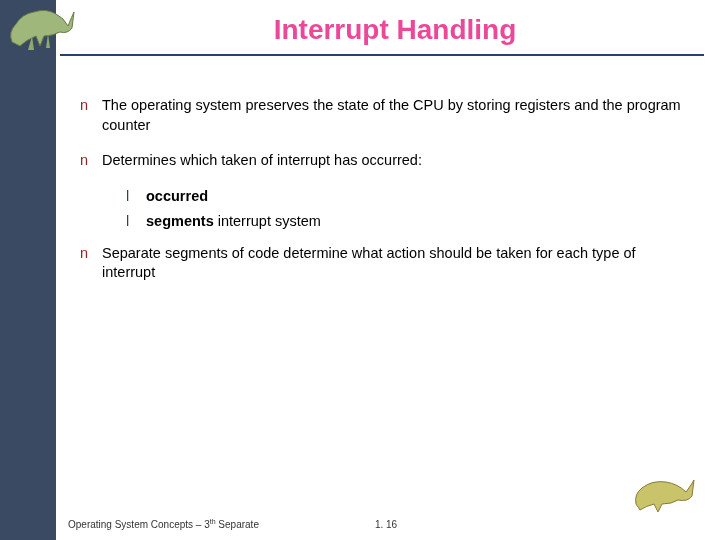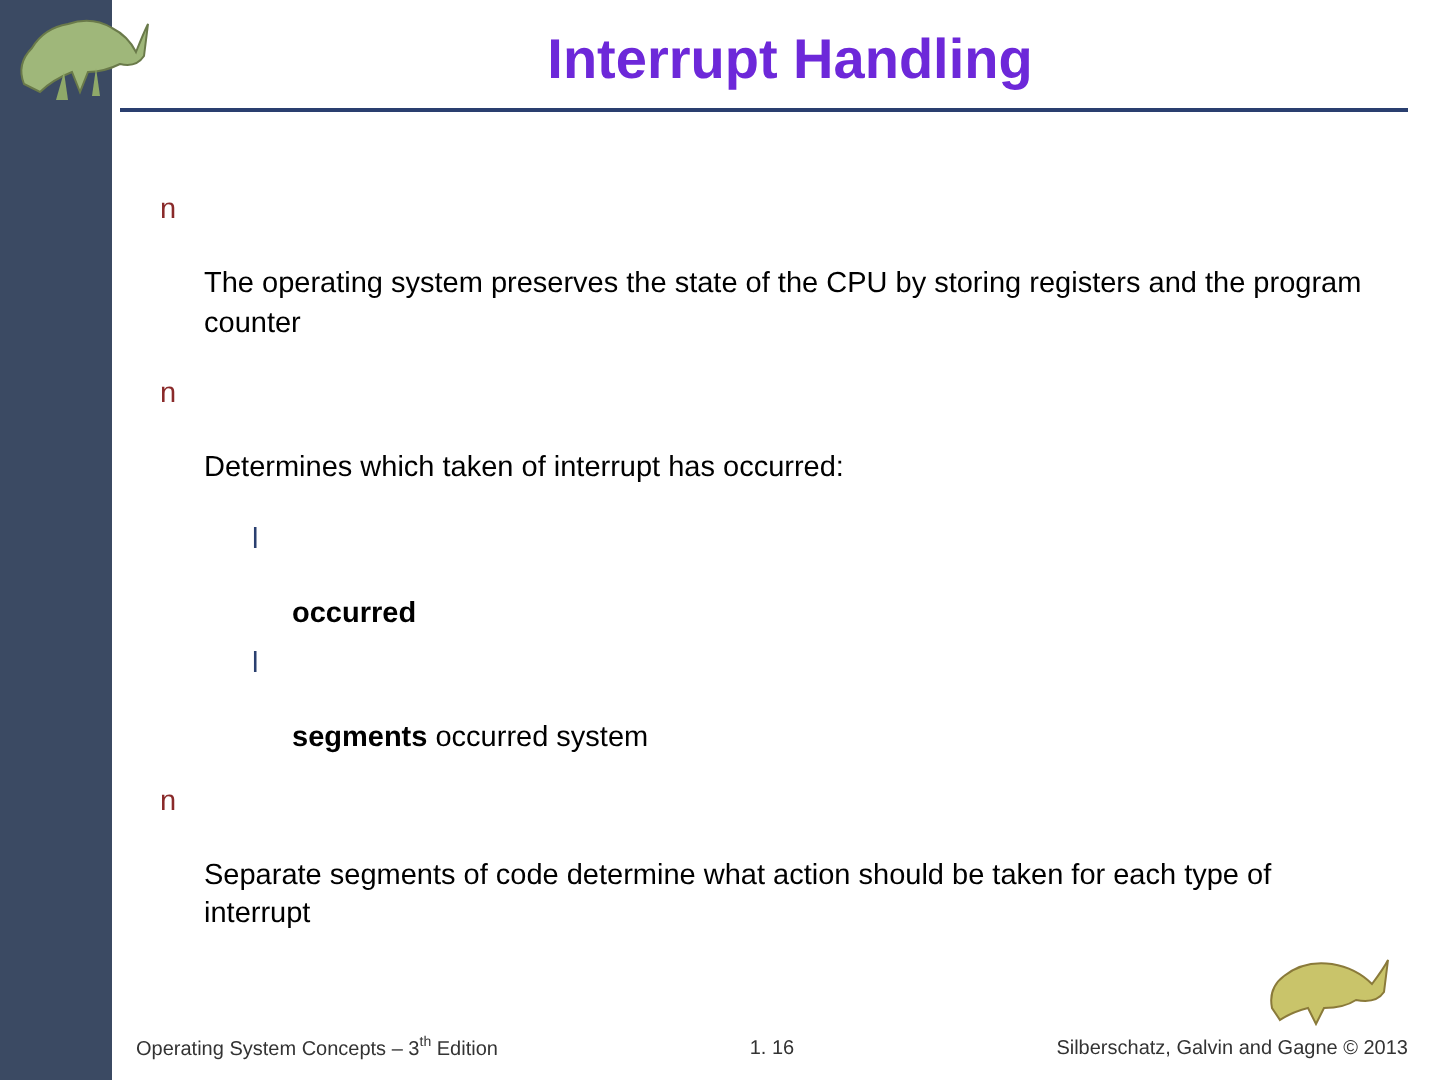--- a/index.html
+++ b/index.html
@@ -22,21 +22,21 @@
     left: 2px; top: 2px;
     width: 80px; height: 52px;
     z-index: 2;
   }
   .title {
     position: absolute;
     top: 14px;
     left: 90px;
     right: 20px;
     text-align: center;
-    color: #6d28d9;
+    color: #ec4899;
     font-size: 28px;
     font-weight: bold;
   }
   .title-rule {
     position: absolute;
     top: 54px;
     left: 60px;
     right: 16px;
     height: 2px;
     background: #2a3f6f;
@@ -53,21 +53,21 @@
   .row {
     display: flex;
     margin-bottom: 16px;
   }
   .bmark {
     width: 22px;
     flex-shrink: 0;
     color: #8a2a2a;
     font-family: Arial, sans-serif;
   }
-  .btext { flex: 1; margin-top: 37px; }
+  .btext { flex: 1; }
   .subrow {
     display: flex;
     margin: 6px 0 6px 46px;
   }
   .smark {
     width: 20px;
     flex-shrink: 0;
     color: #2a3f6f;
     font-family: Arial, sans-serif;
   }
@@ -127,35 +127,34 @@
     <div class="btext">Determines which taken of interrupt has occurred:</div>
   </div>
 
   <div class="subrow">
     <div class="smark">l</div>
     <div class="btext"><span class="bold">occurred</span></div>
   </div>
 
   <div class="subrow">
     <div class="smark">l</div>
-    <div class="btext"><span class="bold">segments</span><span> occurred system</span></div>
+    <div class="btext"><span class="bold">segments</span><span> interrupt system</span></div>
   </div>
 
   <div class="row" style="margin-top:12px">
     <div class="bmark">n</div>
     <div class="btext">Separate segments of code determine what action should be taken for each type of interrupt</div>
   </div>
 
 </div>
 
 <div class="dino-bottom">
   <svg viewBox="0 0 68 40">
     <path d="M4 30 Q2 20 10 14 Q20 6 34 8 Q46 10 54 18 Q60 10 62 6 L60 22 Q56 28 46 26 Q40 30 30 30 L26 38 L22 30 Q14 32 8 36 Z" fill="#c9c46a" stroke="#8a7a3a" stroke-width="1"></path>
   </svg>
 </div>
 
 <div class="footer">
   <div class="center">1. 16</div>
   <div class="left">
-    <span>Operating System Concepts – 3</span><span class="sup">th</span><span> Edition</span>
+    <span>Operating System Concepts – 3</span><span class="sup">th</span><span> Separate</span>
   </div>
-  <div class="right">Silberschatz, Galvin and Gagne © 2013</div>
 </div>
 
 </body></html>

